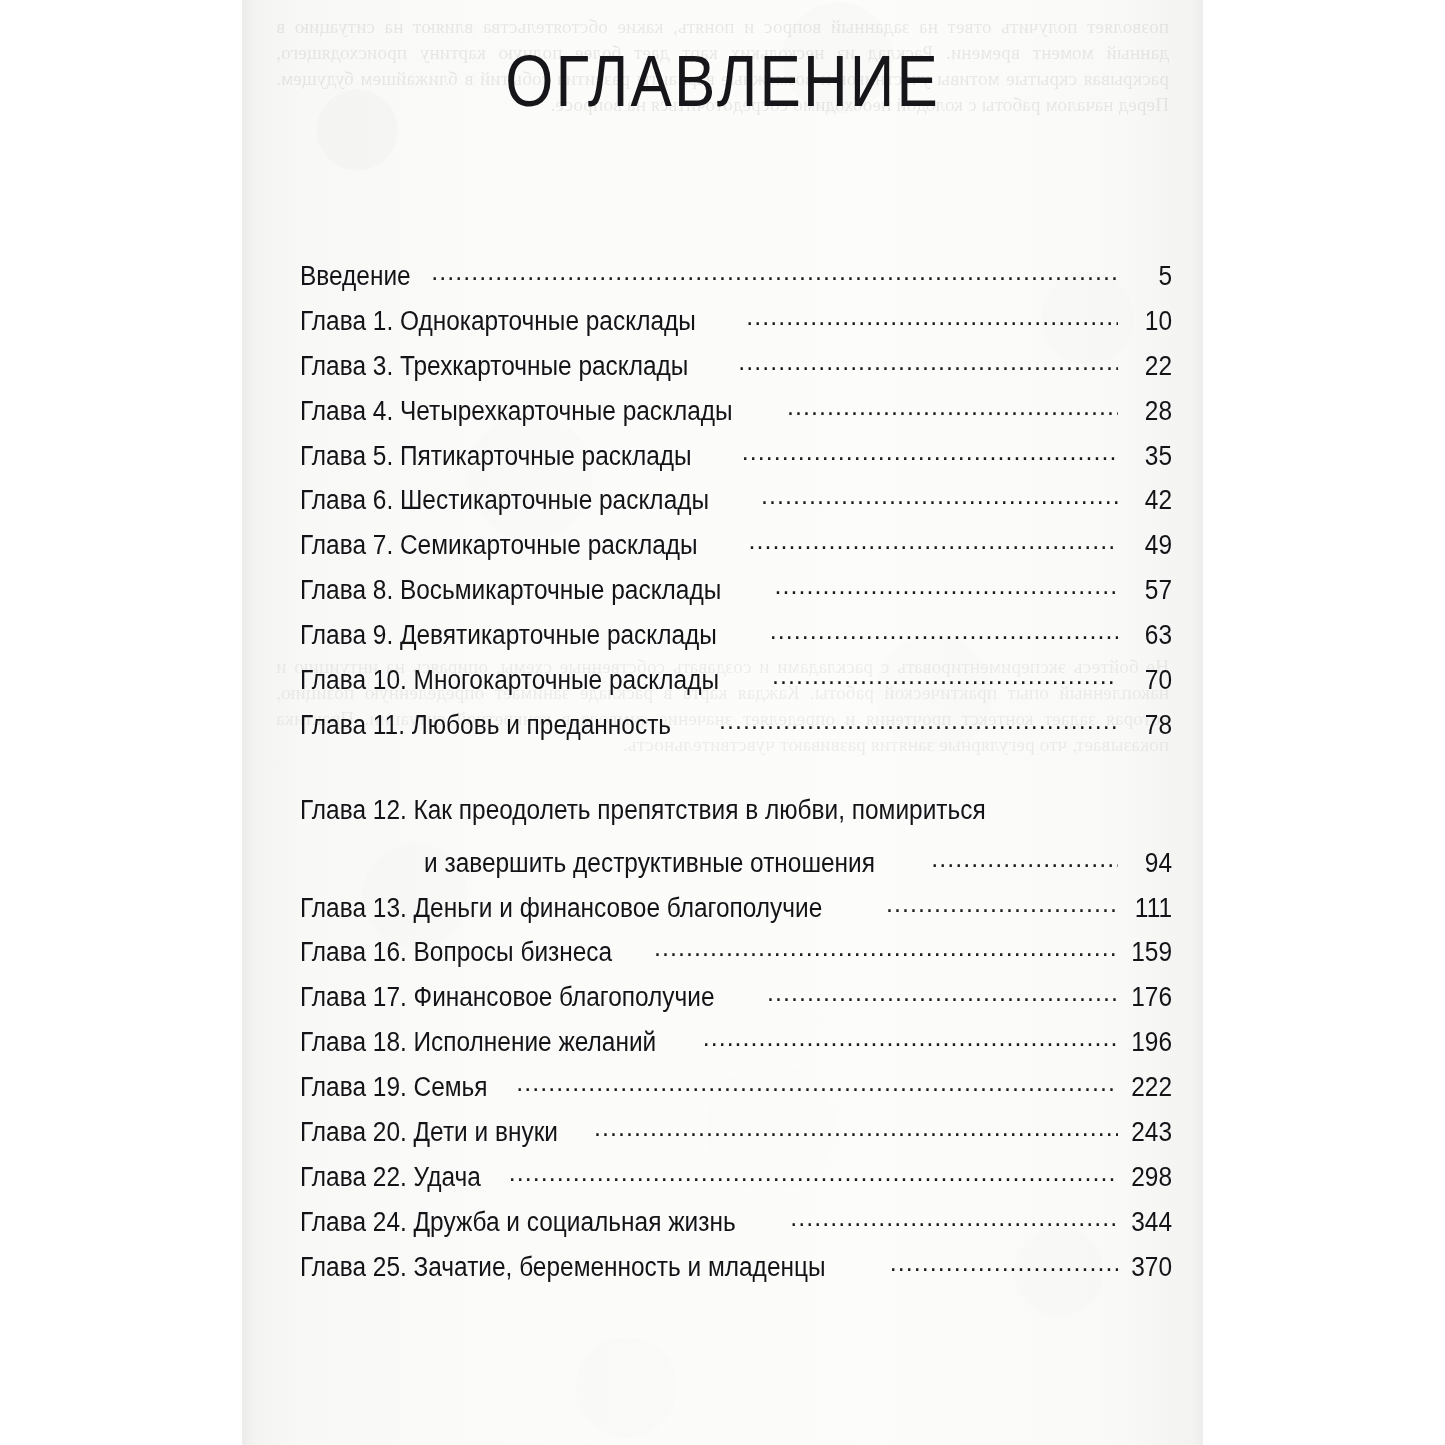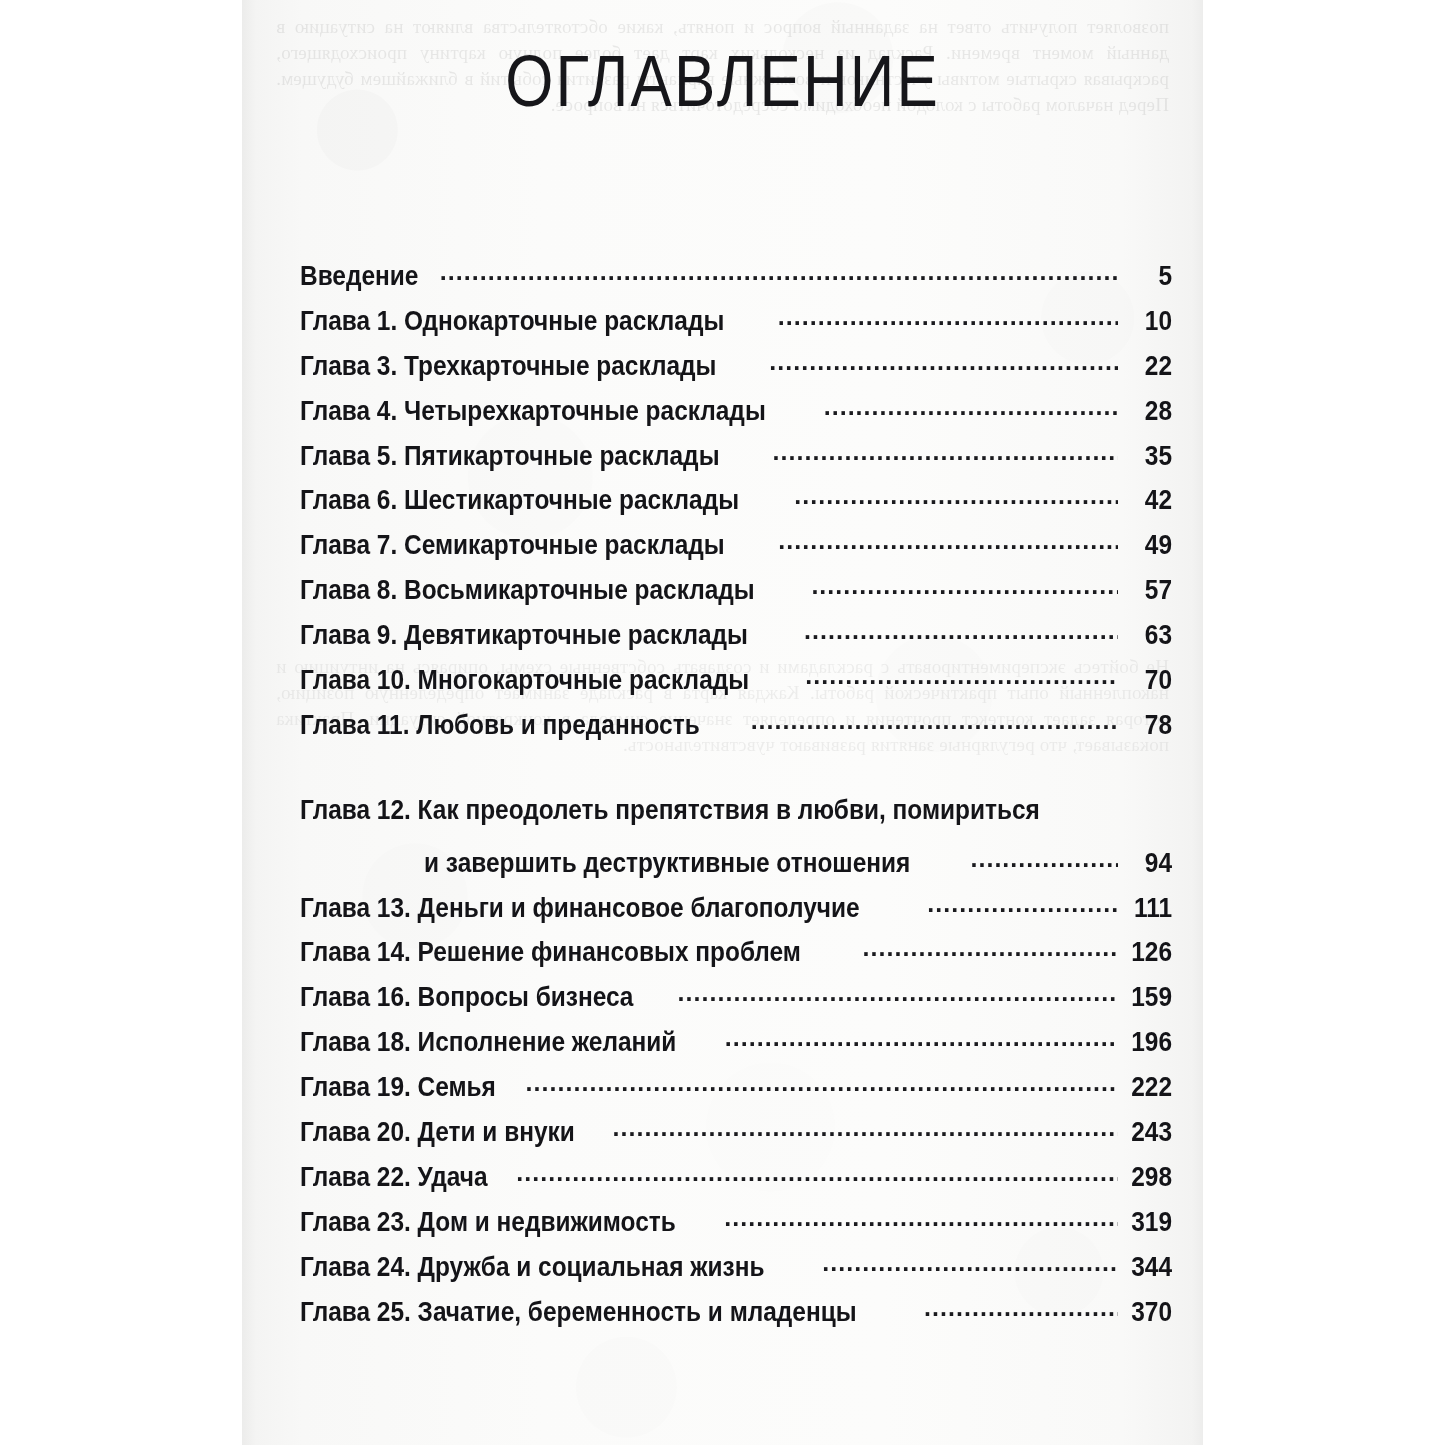--- a/index.html
+++ b/index.html
@@ -116,21 +116,21 @@
     width: 872px;
   }
 
   .toc-row {
     position: relative;
     display: flex;
     align-items: baseline;
     height: 44.9px;
     color: #141418;
     font-family: "Liberation Sans", "DejaVu Sans", sans-serif;
-    font-weight: 700;
+    font-weight: 400;
     font-size: 27px;
     line-height: 34px;
     white-space: nowrap;
   }
 
   
   .toc-label,
   .toc-page,
   .toc-cont-label {
     display: inline-block;
@@ -256,53 +256,48 @@
           <span class="toc-label toc-cont-label">и завершить деструктивные отношения</span>
           <span class="toc-dots"></span>
           <span class="toc-page">94</span>
         </div>
         <div class="toc-row">
           <span class="toc-label">Глава 13. Деньги и финансовое благополучие</span>
           <span class="toc-dots"></span>
           <span class="toc-page">111</span>
         </div>
         <div class="toc-row">
-          <span class="toc-label">Глава 14. Решение финансовых проблем</span>
-          <span class="toc-dots"></span>
-          <span class="toc-page">126</span>
-        </div>
-        <div class="toc-row">
           <span class="toc-label">Глава 16. Вопросы бизнеса</span>
           <span class="toc-dots"></span>
           <span class="toc-page">159</span>
         </div>
         <div class="toc-row">
+          <span class="toc-label">Глава 17. Финансовое благополучие</span>
+          <span class="toc-dots"></span>
+          <span class="toc-page">176</span>
+        </div>
+        <div class="toc-row">
           <span class="toc-label">Глава 18. Исполнение желаний</span>
           <span class="toc-dots"></span>
           <span class="toc-page">196</span>
         </div>
         <div class="toc-row">
           <span class="toc-label">Глава 19. Семья</span>
           <span class="toc-dots"></span>
           <span class="toc-page">222</span>
         </div>
         <div class="toc-row">
           <span class="toc-label">Глава 20. Дети и внуки</span>
           <span class="toc-dots"></span>
           <span class="toc-page">243</span>
         </div>
         <div class="toc-row">
           <span class="toc-label">Глава 22. Удача</span>
           <span class="toc-dots"></span>
           <span class="toc-page">298</span>
-        </div>
-        <div class="toc-row">
-          <span class="toc-label">Глава 23. Дом и недвижимость</span>
-          <span class="toc-dots"></span>
-          <span class="toc-page">319</span>
         </div>
         <div class="toc-row">
           <span class="toc-label">Глава 24. Дружба и социальная жизнь</span>
           <span class="toc-dots"></span>
           <span class="toc-page">344</span>
         </div>
         <div class="toc-row">
           <span class="toc-label">Глава 25. Зачатие, беременность и младенцы</span>
           <span class="toc-dots"></span>
           <span class="toc-page">370</span>

